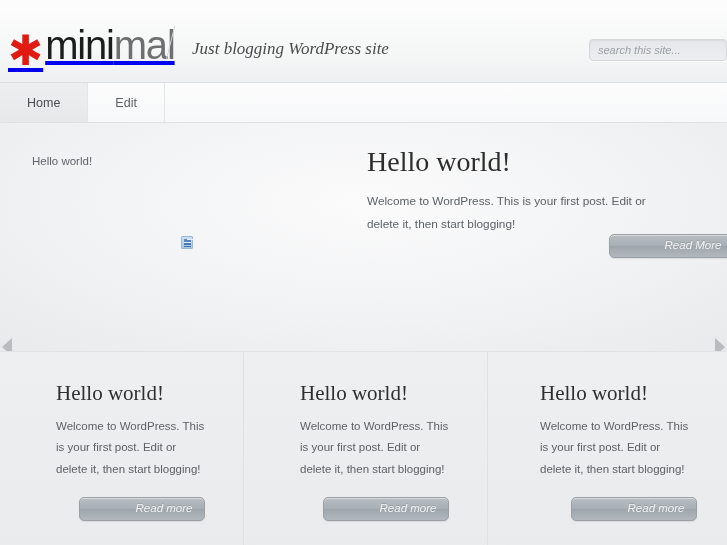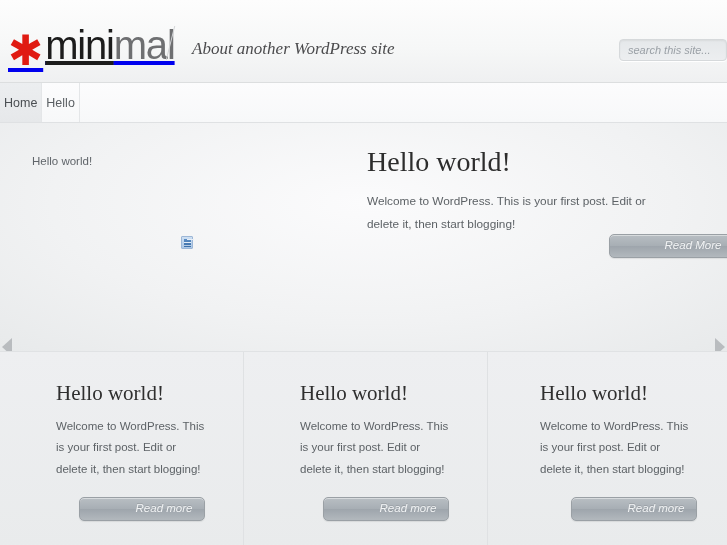--- a/index.html
+++ b/index.html
@@ -47,21 +47,21 @@
     margin-right: 2px;
     position: relative;
     top: 6px;
   }
   .brand-text {
     font-size: 40px;
     letter-spacing: -1.2px;
     font-family: "Liberation Sans", sans-serif;
     font-weight: 400;
   }
-  .brand-dark { color: #1c1c1c; text-decoration: underline; }
+  .brand-dark { color: #1c1c1c; }
   .brand-light { color: #6e6f71; }
 
   .brand-slash {
     position: absolute;
     left: 170px;
     top: 26px;
     width: 1px;
     height: 34px;
     background: #d2d4d6;
     transform: skewX(-14deg);
@@ -76,21 +76,21 @@
     color: #4b4b4d;
     white-space: nowrap;
   }
 
   .search-wrap {
     position: absolute;
     right: 0px;
     top: 39px;
   }
   .search-input {
-    width: 108px;
+    width: 138px;
     height: 22px;
     box-sizing: border-box;
     padding: 2px 8px;
     border: 1px solid #d6d9db;
     border-radius: 4px;
     background: linear-gradient(180deg, #e5e8ea 0%, #eceef0 100%);
     box-shadow: inset 0 1px 2px rgba(0,0,0,0.06), 0 1px 0 #fff;
     font-family: "Liberation Sans", sans-serif;
     font-style: italic;
     font-size: 11px;
@@ -107,21 +107,21 @@
     position: relative;
     height: 39px;
     background: linear-gradient(180deg, #fcfcfd 0%, #f7f8f9 100%);
     border-bottom: 1px solid #dfe1e3;
     display: flex;
     align-items: stretch;
   }
   .nav-item {
     display: flex;
     align-items: center;
-    padding: 0 4px;
+    padding: 0 27px;
     font-size: 12.5px;
     color: #5a5f63;
     border-right: 1px solid #e4e6e8;
     cursor: pointer;
     background: transparent;
     white-space: nowrap;
   }
   .nav-item.active {
     background: linear-gradient(180deg, #eceef0 0%, #e6e8ea 100%);
     color: #4a4e52;
@@ -300,33 +300,33 @@
 <div class="page">
 
   <header class="site-header">
     <a class="brand" href="#">
       <span class="brand-asterisk">✱</span>
       <span class="brand-text">
         <span class="brand-dark">mini</span><span class="brand-light">mal</span>
       </span>
     </a>
     <div class="brand-slash"></div>
-    <div class="tagline">About another WordPress site</div>
+    <div class="tagline">Just blogging WordPress site</div>
 
     <div class="search-wrap">
       <input class="search-input" type="text" placeholder="search this site..." style="">
     </div>
   </header>
 
   <nav class="site-nav">
     <div class="nav-item active">
       <span>Home</span>
     </div>
     <div class="nav-item">
-      <span>Hello</span>
+      <span>Edit</span>
     </div>
   </nav>
 
   <section class="hero">
 
     <div class="hero-left">
       <div class="hero-alt-text">Hello world!</div>
     </div>
 
     <div class="hero-content">

